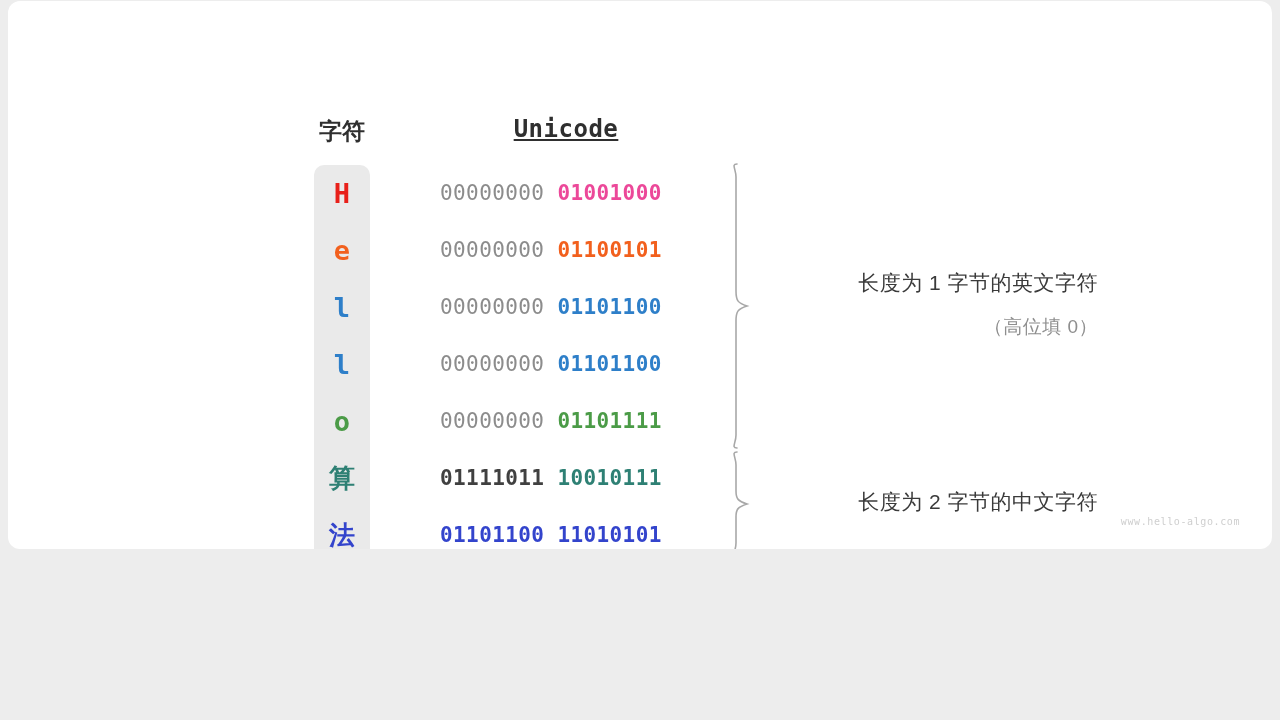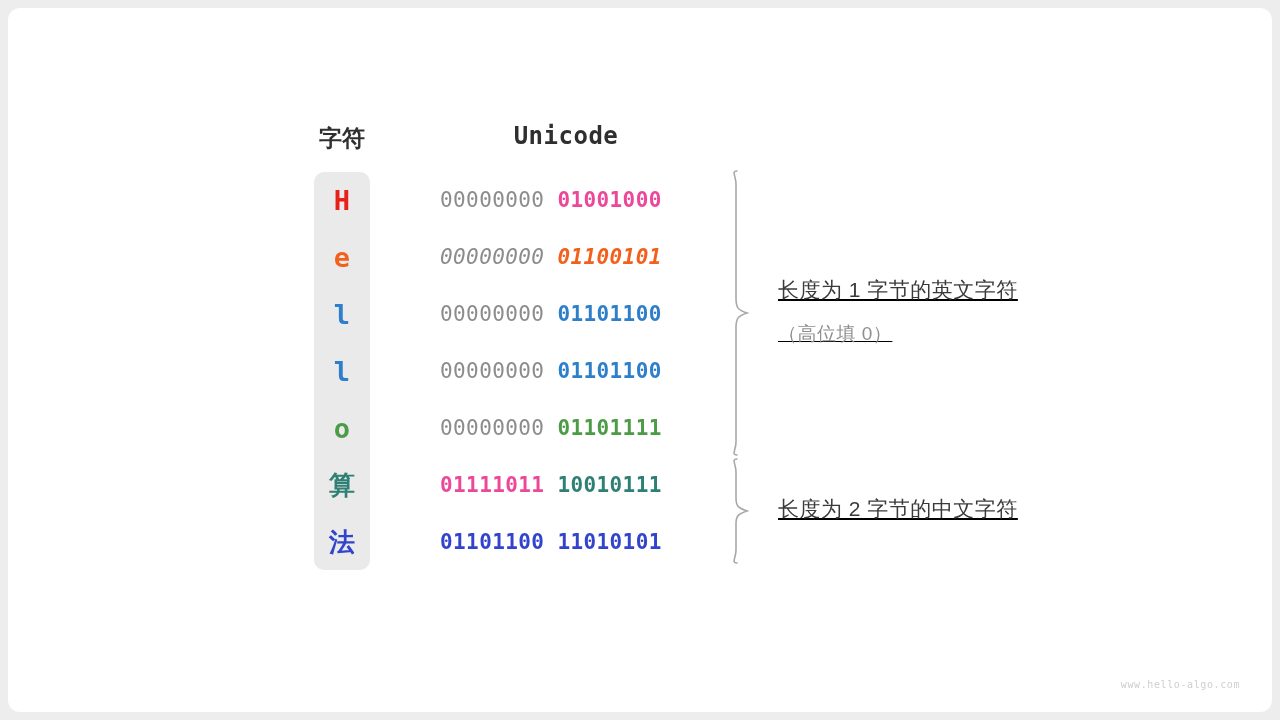--- a/index.html
+++ b/index.html
@@ -9,23 +9,23 @@
   body {
     width: 1280px;
     height: 720px;
     background: #ededed;
     font-family: "Liberation Sans", "DejaVu Sans", sans-serif;
     overflow: hidden;
   }
   #card {
     position: absolute;
     left: 8px;
-    top: 8px;
+    top: 1px;
     width: 1264px;
-    height: 704px;
+    height: 548px;
     background: #ffffff;
     border-radius: 12px;
     overflow: hidden;
   }
 
   
   .col-header {
     position: absolute;
     font-weight: bold;
     color: #2f2f2f;
@@ -39,20 +39,21 @@
     font-size: 23px;
   }
   #header-unicode {
     left: 432px;
     top: 114px;
     width: 252px;
     text-align: center;
     font-family: "DejaVu Sans Mono", "Liberation Mono", monospace;
     font-size: 24px;
     letter-spacing: 0.5px;
+    text-decoration: underline;
   }
 
   
   #char-pill {
     position: absolute;
     left: 306px;
     top: 164px;
     width: 56px;
     height: 398px;
     background: #eaeaea;
@@ -101,23 +102,22 @@
   .brace {
     position: absolute;
     left: 720px;
   }
   #brace-1 { top: 160px; }
   #brace-2 { top: 448px; }
 
   
   .annot {
     position: absolute;
-    text-align: left;
+    text-align: right;
     white-space: nowrap;
-    text-decoration: underline;
   }
   .annot .main {
     display: block;
     font-size: 21px;
     color: #3a3a3a;
     letter-spacing: 0.5px;
   }
   .annot .sub {
     display: block;
     margin-top: 17px;
@@ -154,29 +154,29 @@
 
   <div class="col-header" id="header-char">字符</div>
   <div class="col-header" id="header-unicode">Unicode</div>
 
   <div id="char-pill"></div>
 
   <div id="rows-layer">
       <div class="char-cell" style="top: 164px; color: rgb(232, 32, 26);">H</div>
       <div class="bin-row" style="top: 164px;"><span class="byte-hi">00000000</span> <span class="byte-lo" style="color: #ec4899;">01001000</span></div>
       <div class="char-cell" style="top: 221px; color: rgb(242, 96, 29);">e</div>
-      <div class="bin-row" style="top: 221px; font-style: italic;"><span class="byte-hi">00000000</span> <span class="byte-lo" style="color: rgb(242, 96, 29);">01100101</span></div>
+      <div class="bin-row" style="top: 221px;"><span class="byte-hi">00000000</span> <span class="byte-lo" style="color: rgb(242, 96, 29);">01100101</span></div>
       <div class="char-cell" style="top: 278px; color: rgb(46, 127, 201);">l</div>
       <div class="bin-row" style="top: 278px;"><span class="byte-hi">00000000</span> <span class="byte-lo" style="color: rgb(46, 127, 201);">01101100</span></div>
       <div class="char-cell" style="top: 335px; color: rgb(46, 127, 201);">l</div>
       <div class="bin-row" style="top: 335px;"><span class="byte-hi">00000000</span> <span class="byte-lo" style="color: rgb(46, 127, 201);">01101100</span></div>
       <div class="char-cell" style="top: 392px; color: rgb(75, 155, 71);">o</div>
       <div class="bin-row" style="top: 392px;"><span class="byte-hi">00000000</span> <span class="byte-lo" style="color: rgb(75, 155, 71);">01101111</span></div>
       <div class="char-cell cjk" style="top: 449px; color: rgb(46, 128, 116);">算</div>
-      <div class="bin-row" style="top: 449px;"><span class="byte-hi filled" style="color: #ec4899;">01111011</span> <span class="byte-lo" style="color: rgb(46, 128, 116); text-align: center;">10010111</span></div>
+      <div class="bin-row" style="top: 449px;"><span class="byte-hi filled" style="color: #404040;">01111011</span> <span class="byte-lo" style="color: rgb(46, 128, 116); text-align: center;">10010111</span></div>
       <div class="char-cell cjk" style="top: 506px; color: rgb(51, 68, 204);">法</div>
       <div class="bin-row" style="top: 506px;"><span class="byte-hi filled" style="color: rgb(51, 68, 204);">01101100</span> <span class="byte-lo" style="color: rgb(51, 68, 204);">11010101</span></div>
     </div>
 
   <svg class="brace" id="brace-1" width="26" height="290" viewBox="0 0 26 290">
     <path d="M 9 3
              C 3 3, 8 8, 8 16
              L 8 130
              C 8 140, 10 142, 19 145
              C 10 148, 8 150, 8 160

